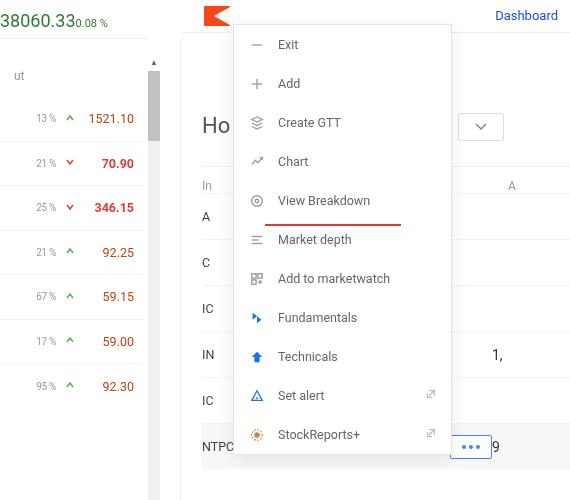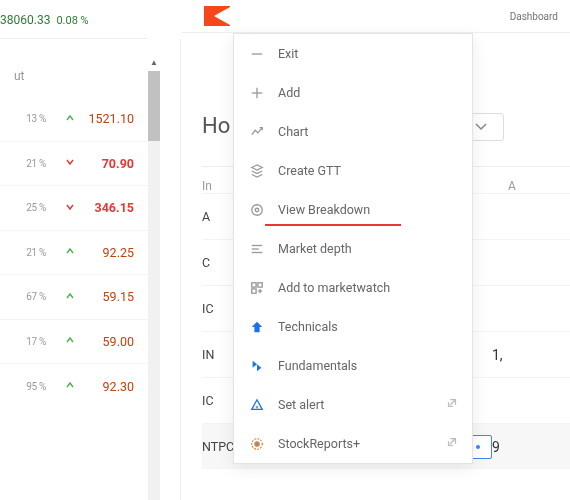--- a/index.html
+++ b/index.html
@@ -19,45 +19,44 @@
     align-items: center;
     padding: 0 0 0 0;
     position: relative;
   }
   .left-col {
     width: 148px;
     position: relative;
   }
   .idx-val {
     color: #2e7d32;
-    font-size: 12px;
+    font-size: 18px;
     padding-left: 0;
     padding-top: 8px;
   }
   .idx-pct {
     color: #2e7d32;
     font-size: 11px;
-    margin-left: 6px;
   }
   .brand-caret {
     position: absolute;
     left: 204px;
     top: 6px;
     width: 26px;
     height: 20px;
   }
   .brand-caret svg { display: block; }
   .top-links {
     position: absolute;
     right: 12px;
     top: 8px;
   }
   .top-link {
-    color: #737373;
-    font-size: 10px;
+    color: #1d4ed8;
+    font-size: 13px;
     cursor: pointer;
   }
   .divider1 {
     border-top: 1px solid #eee;
     width: 148px;
     margin-top: 6px;
   }
   .divider-right {
     border-top: 1px solid #eee;
     position: absolute;
@@ -88,21 +87,21 @@
     align-items: center;
     justify-content: flex-end;
     padding-right: 14px;
     border-bottom: 1px solid #f4f4f4;
     font-size: 12px;
   }
   .wl-row:last-child { border-bottom: none; }
   .wl-pct {
     color: #999;
     font-size: 10px;
-    margin-right: 18px;
+    margin-right: 8px;
     width: 30px;
     text-align: right;
     letter-spacing: -0.3px;
   }
   .wl-arrow {
     width: 12px;
     text-align: center;
     font-size: 8px;
     line-height: 1;
   }
@@ -222,22 +221,22 @@
     cursor: pointer;
     background: #fff;
   }
   .moremenu-btn span {
     width: 4px; height: 4px; background: #4184f3; border-radius: 50%; margin: 0 1.5px;
   }
   
   .dropdown {
     position: absolute;
     left: 233px;
-    top: 33px;
-    width: 240px;
+    top: 24px;
+    width: 219px;
     background: #fff;
     border: 1px solid #e4e4e4;
     box-shadow: 0 4px 16px rgba(0,0,0,.08);
     z-index: 50;
   }
   .dd-item {
     display: flex;
     align-items: center;
     height: 39px;
     padding: 0 14px;
@@ -427,35 +426,35 @@
         <svg viewBox="0 0 16 16" width="14" height="14">
           <line x1="8" y1="2" x2="8" y2="14"></line>
           <line x1="2" y1="8" x2="14" y2="8"></line>
         </svg>
       </span>
       <span>Add</span>
     </div>
     <div class="dd-item">
       <span class="dd-icon">
         <svg viewBox="0 0 16 16" width="14" height="14">
-          <path d="M2 11 L6 6 L9 9 L14 3"></path>
-          <path d="M11 3 L14 3 L14 6"></path>
-        </svg>
-      </span>
-      <span>Chart</span>
-    </div>
-    <div class="dd-item">
-      <span class="dd-icon">
-        <svg viewBox="0 0 16 16" width="14" height="14">
           <path d="M2 4 L8 1 L14 4 L8 7 Z"></path>
           <path d="M2 8 L8 11 L14 8"></path>
           <path d="M2 12 L8 15 L14 12"></path>
         </svg>
       </span>
       <span>Create GTT</span>
+    </div>
+    <div class="dd-item">
+      <span class="dd-icon">
+        <svg viewBox="0 0 16 16" width="14" height="14">
+          <path d="M2 11 L6 6 L9 9 L14 3"></path>
+          <path d="M11 3 L14 3 L14 6"></path>
+        </svg>
+      </span>
+      <span>Chart</span>
     </div>
     <div class="dd-item">
       <span class="dd-icon">
         <svg viewBox="0 0 16 16" width="14" height="14">
           <circle cx="8" cy="8" r="6"></circle>
           <circle cx="8" cy="8" r="2"></circle>
         </svg>
       </span>
       <span>View Breakdown</span>
     </div>
@@ -477,33 +476,33 @@
           <rect x="2" y="9" width="5" height="5"></rect>
           <line x1="11.5" y1="9" x2="11.5" y2="14"></line>
           <line x1="9" y1="11.5" x2="14" y2="11.5"></line>
         </svg>
       </span>
       <span>Add to marketwatch</span>
     </div>
     <div class="dd-item">
       <span class="dd-icon">
         <svg viewBox="0 0 16 16" width="14" height="14">
-          <path d="M2 8 L8 2 L14 8 L11 8 L11 14 L5 14 L5 8 Z" fill="#1a73e8" stroke="none"></path>
-        </svg>
-      </span>
-      <span>Technicals</span>
-    </div>
-    <div class="dd-item">
-      <span class="dd-icon">
-        <svg viewBox="0 0 16 16" width="14" height="14">
           <path d="M3 2 L8 6 L3 10 Z" fill="#1a73e8" stroke="none"></path>
           <path d="M8 6 L13 10 L8 14 Z" fill="#1a73e8" stroke="none"></path>
         </svg>
       </span>
       <span>Fundamentals</span>
+    </div>
+    <div class="dd-item">
+      <span class="dd-icon">
+        <svg viewBox="0 0 16 16" width="14" height="14">
+          <path d="M2 8 L8 2 L14 8 L11 8 L11 14 L5 14 L5 8 Z" fill="#1a73e8" stroke="none"></path>
+        </svg>
+      </span>
+      <span>Technicals</span>
     </div>
     <div class="dd-item">
       <span class="dd-icon">
         <svg viewBox="0 0 16 16" width="14" height="14">
           <path d="M8 2 L14 13 L2 13 Z" fill="none" stroke="#1a73e8" stroke-width="1.5"></path>
           <circle cx="8" cy="10.5" r="0.8" fill="#1a73e8"></circle>
         </svg>
       </span>
       <span>Set alert</span>
       <span class="dd-ext"><svg viewBox="0 0 14 14" width="12" height="12">

